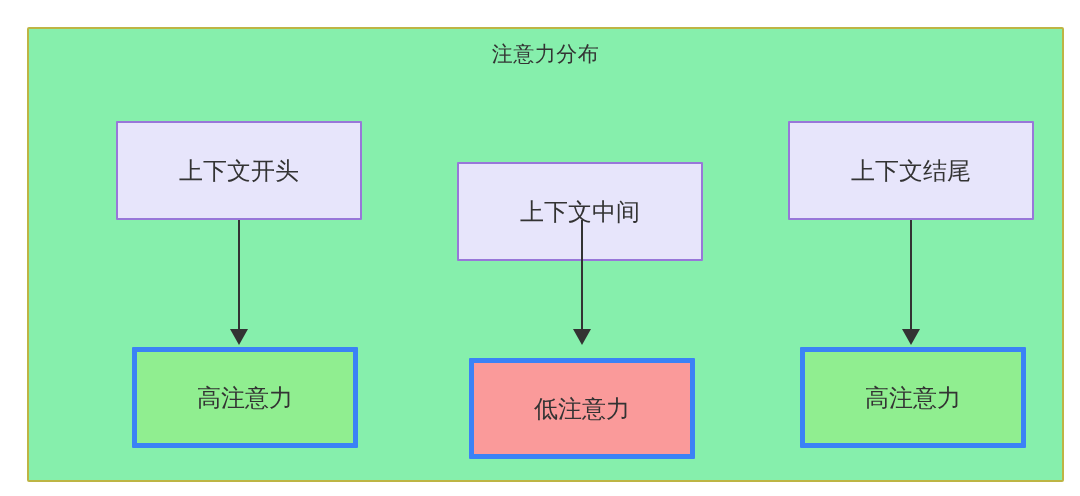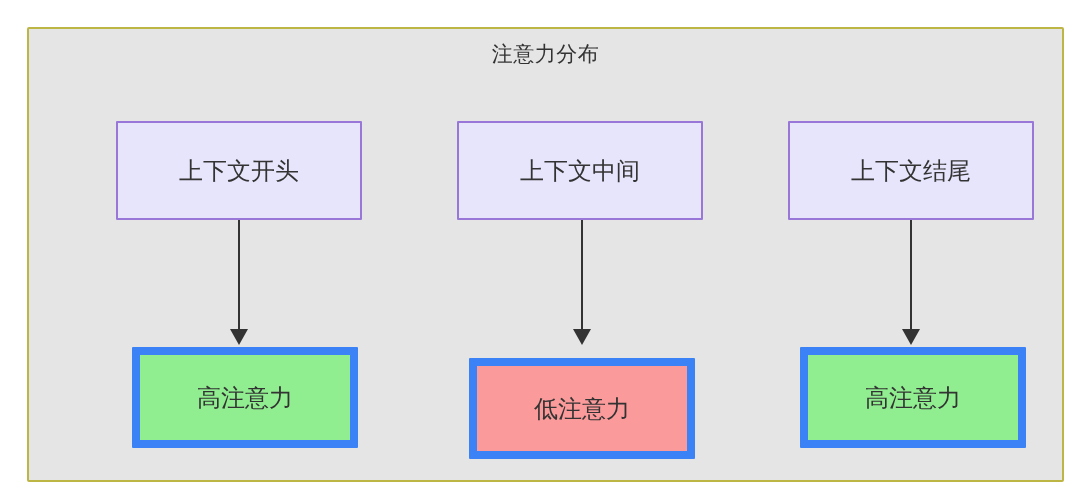--- a/index.html
+++ b/index.html
@@ -22,21 +22,21 @@
   }
 
   
   .subgraph {
     position: absolute;
     left: 27px;
     top: 27px;
     width: 1037px;
     height: 455px;
     box-sizing: border-box;
-    background: #e5e5e5;
+    background: #86efac;
     border: 2px solid #bdb544;
     border-radius: 2px;
   }
 
   .subgraph-title {
     position: absolute;
     left: 0;
     top: 12px;
     width: 100%;
     text-align: center;
@@ -64,33 +64,33 @@
   .node.ctx {
     background: #e7e5fb;
     border: 2px solid #9877d9;
     border-radius: 1px;
     width: 246px;
     height: 99px;
     top: 92px;
   }
 
   .node.attn {
-    border: 8px solid #3b82f6;
+    border: 5px solid #3b82f6;
     border-radius: 1px;
     width: 226px;
     height: 101px;
     top: 318px;
   }
 
   .node.attn.high { background: #90ee90; }
   .node.attn.low  { background: #fa9a9a; margin-top: 11px; }
 
   
   .col-a.ctx  { left: 87px; }
-  .col-b.ctx  { left: 428px; }
+  .col-b.ctx  { left: 428px; margin-top: 41px; }
   .col-c.ctx  { left: 759px; }
 
   .col-a.attn { left: 103px; }
   .col-b.attn { left: 440px; }
   .col-c.attn { left: 771px; }
 
   
   .edge {
     position: absolute;
     top: 191px;

